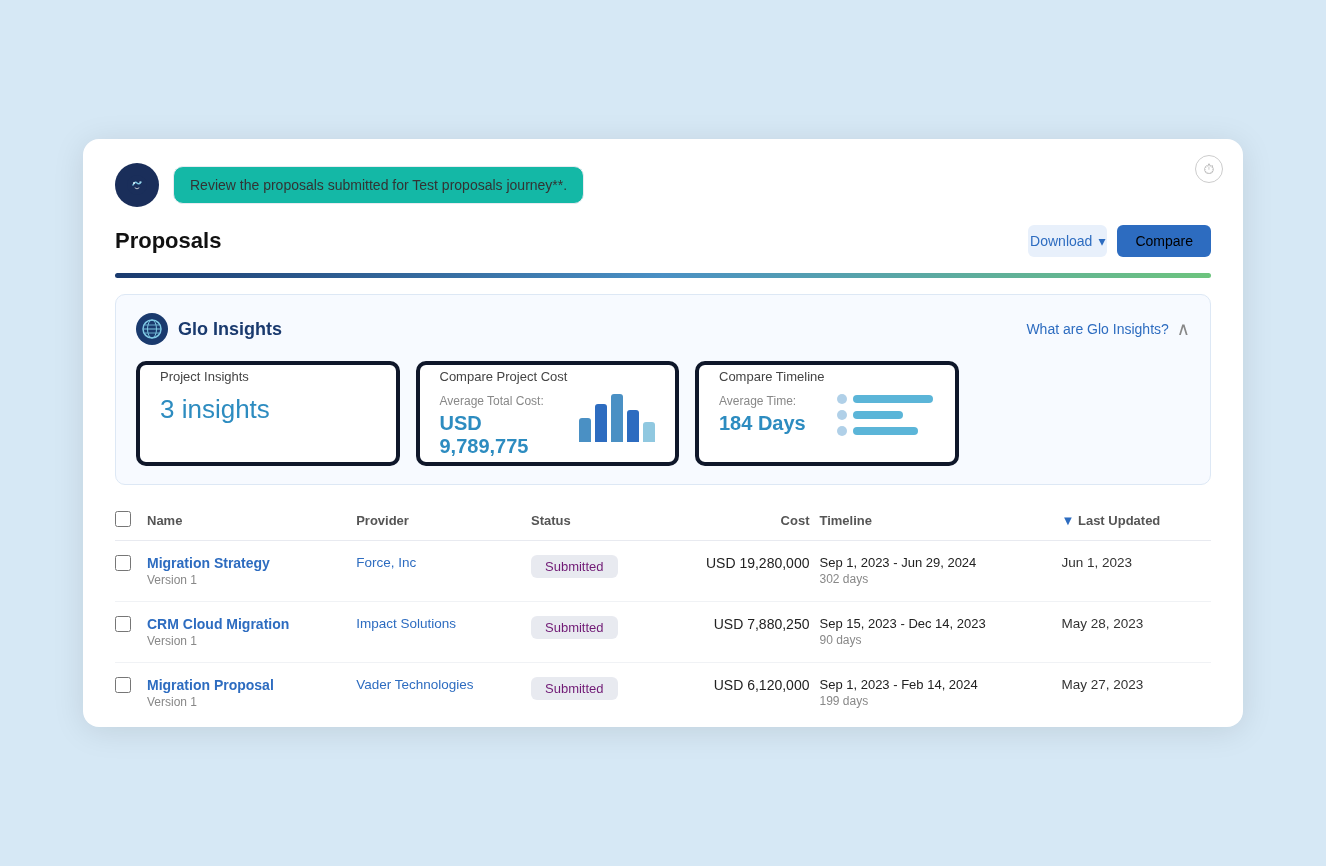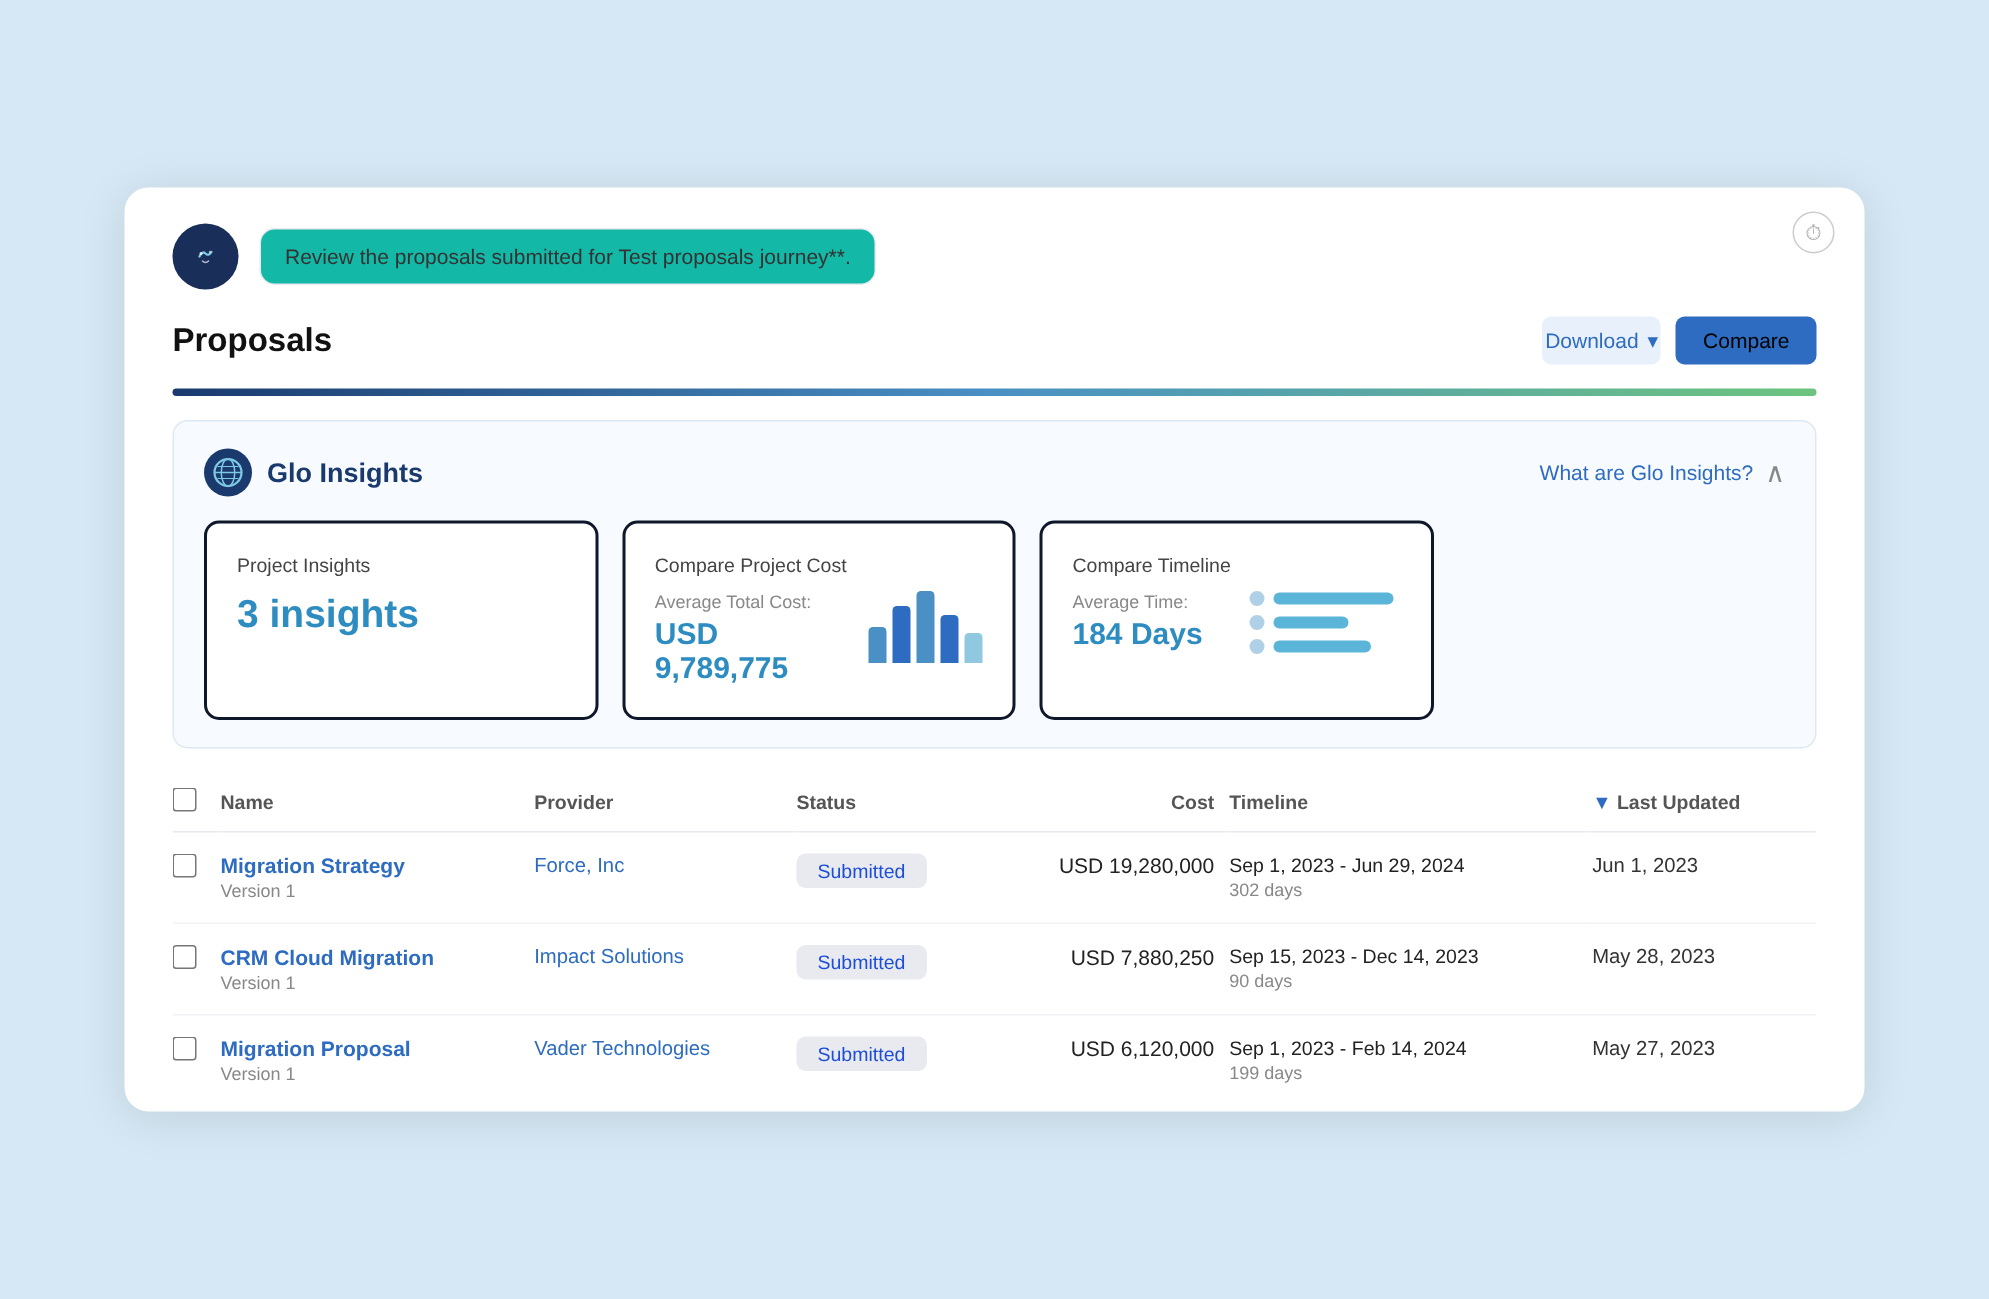--- a/index.html
+++ b/index.html
@@ -150,35 +150,35 @@
       align-items: center;
       gap: 6px;
       text-decoration: none;
     }
     .insights-cards {
       display: flex;
       gap: 16px;
     }
     .insight-card {
       background: #fff;
-      border: 2px solid #0f172a;
+      border: 4px solid #0f172a;
       border-radius: 10px;
-      padding: 20px 20px;
+      padding: 4px 20px;
       flex: 1;
       min-width: 0;
     }
     .insight-card-title {
       font-size: 13px;
       color: #444;
       font-weight: 500;
       margin-bottom: 10px;
     }
     .insight-card-value {
       font-size: 26px;
-      font-weight: 700;
+      font-weight: 400;
       color: #2d8cc0;
     }
     .insight-card-subtitle {
       font-size: 12px;
       color: #888;
       margin-bottom: 4px;
     }
     .insight-card-main {
       font-size: 20px;
       font-weight: 700;
@@ -264,21 +264,21 @@
     }
     .provider-link {
       color: #2d6cc0;
       font-size: 13.5px;
       cursor: pointer;
       text-decoration: none;
     }
     .status-badge {
       display: inline-block;
       background: #e8eaf0;
-      color: #1d4ed8;
+      color: #701a75;
       border-radius: 6px;
       padding: 4px 14px;
       font-size: 13px;
       font-weight: 500;
     }
     .cost-value {
       font-weight: 500;
       font-size: 14px;
       color: #222;
     }

